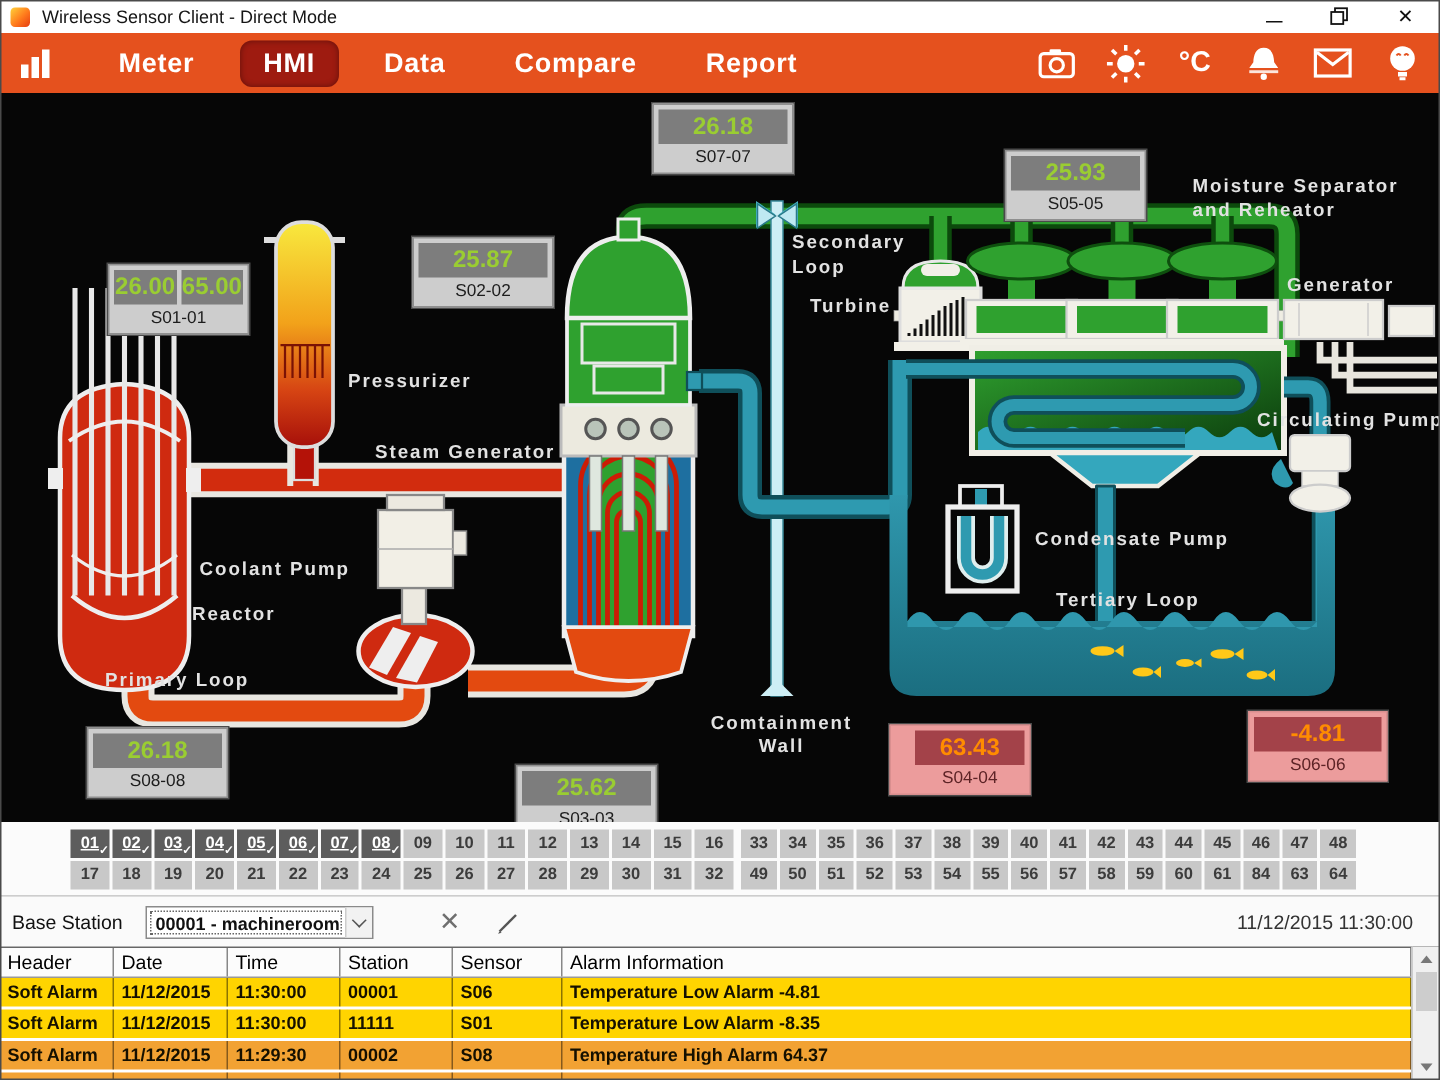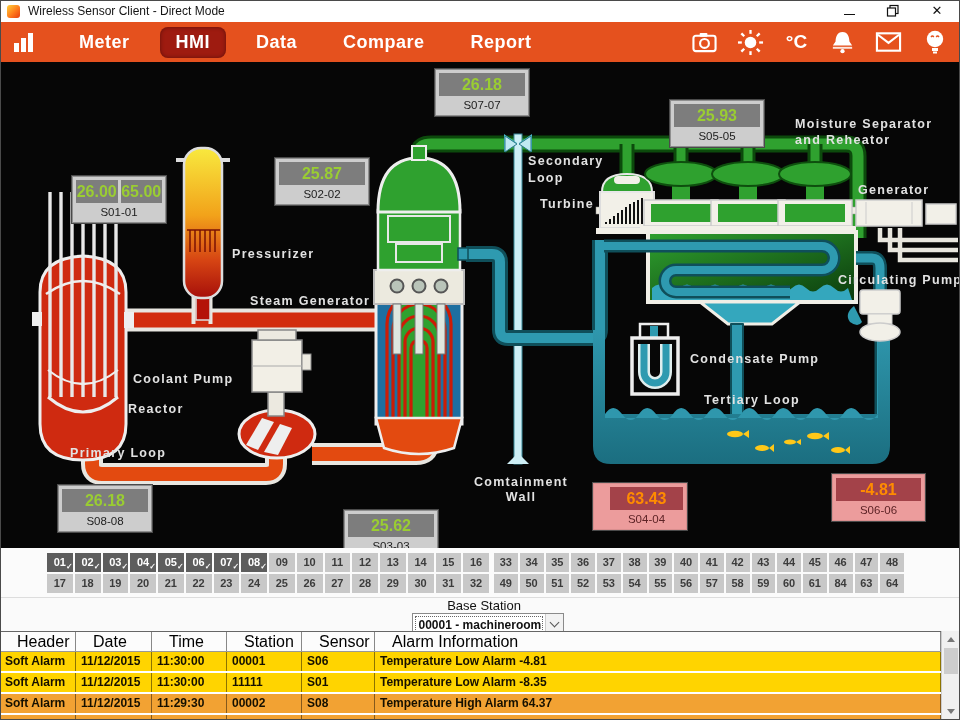--- a/index.html
+++ b/index.html
@@ -50,46 +50,46 @@
   .sensor.alarm .s-id{color:#5d2326;}
 
   
   .station-strip{position:absolute;top:548px;left:0;width:960px;height:49px;background:#fbfbfb;}
   .stationblock{position:absolute;top:5px;display:grid;grid-template-columns:repeat(16,1fr);
                 grid-auto-rows:19px;gap:2px;}
   #stations-left{left:47px;width:442px;}
   #stations-right{left:494px;width:410px;}
   .scell{background:var(--station-bg);color:#3c3c3c;font-size:11px;font-weight:bold;
          text-align:center;line-height:19px;position:relative;cursor:default;}
-  .scell.sel{background:var(--station-selected-bg);color:#fff;}
+  .scell.sel{background:var(--station-selected-bg);color:#fff;text-decoration:underline;}
   .scell .chk{position:absolute;right:0px;bottom:-4px;font-size:8px;color:#fff;}
 
   
   .basebar{position:absolute;top:597px;left:0;width:960px;height:34px;background:#fafafa;
-           border-top:1px solid #ddd;display:flex;align-items:center;box-sizing:border-box;flex-direction:column;}
+           border-top:1px solid #ddd;display:flex;align-items:center;box-sizing:border-box;}
   .bs-label{font-size:13px;color:#111;margin-left:8px;}
   .dropdown{margin-left:15px;width:152px;height:22px;border:1px solid #8a8a8a;background:#fff;
             display:flex;align-items:stretch;box-sizing:border-box;}
   .dd-text{flex:1;font-size:12px;font-weight:bold;color:#111;line-height:14px;margin:2px;
            padding:1px 0 0 3px;border:1px dotted #666;white-space:nowrap;overflow:hidden;}
   .dd-btn{width:17px;background:#f2f2f2;border-left:1px solid #ccc;display:flex;
           align-items:center;justify-content:center;}
   .chev{width:6px;height:6px;border-right:1.5px solid #555;border-bottom:1.5px solid #555;
         transform:rotate(45deg);margin-top:-3px;}
   .bs-clear{margin-left:44px;font-size:17px;color:#6f6f6f;cursor:default;}
   .bs-edit{margin-left:22px;display:flex;align-items:center;}
   .bs-time{margin-left:auto;margin-right:18px;font-size:13px;color:#333;}
 
   
   .table{position:absolute;top:631px;left:0;width:941px;height:89px;background:#fff;overflow:hidden;}
   .thead,.trow{display:grid;grid-template-columns:76px 76px 75px 75px 73px 1fr;}
   .thead{height:21px;background:#fcfcfc;border-top:1px solid #666;border-bottom:1px solid #999;
          box-sizing:border-box;}
-  .thcell{font-size:16px;color:#000;padding-left:5px;line-height:19px;border-right:1px solid #888;
-          white-space:nowrap;overflow:hidden;margin-left:12px;}
+  .thcell{font-size:13px;color:#000;padding-left:5px;line-height:19px;border-right:1px solid #888;
+          white-space:nowrap;overflow:hidden;}
   .trow{height:19px;margin-bottom:2px;}
   .trow.yellow{background:var(--row-yellow);}
   .trow.orange{background:var(--row-orange);}
   .tcell{font-size:12px;font-weight:bold;color:#151000;padding-left:5px;line-height:19px;
          border-right:1px solid rgba(0,0,0,.45);white-space:nowrap;overflow:hidden;}
   .vscroll{position:absolute;top:631px;right:0;width:19px;height:89px;background:#f0f0f0;
            border-left:1px solid #ccc;box-sizing:border-box;}
   .sb-arrow{position:absolute;left:5px;width:0;height:0;}
   .sb-up{top:6px;border-left:4px solid transparent;border-right:4px solid transparent;
          border-bottom:5px solid #777;}

